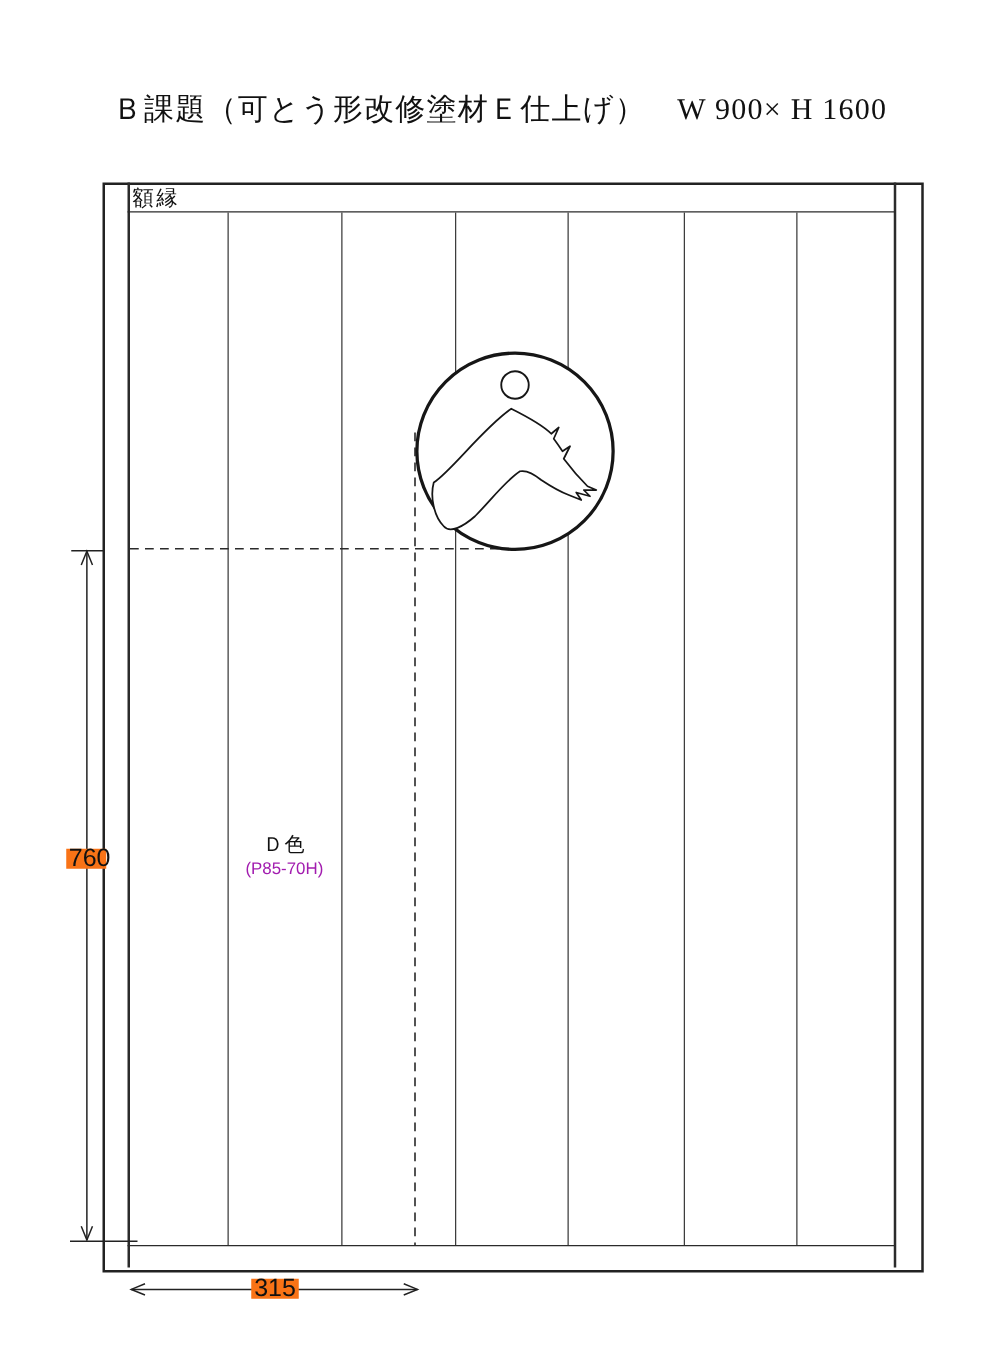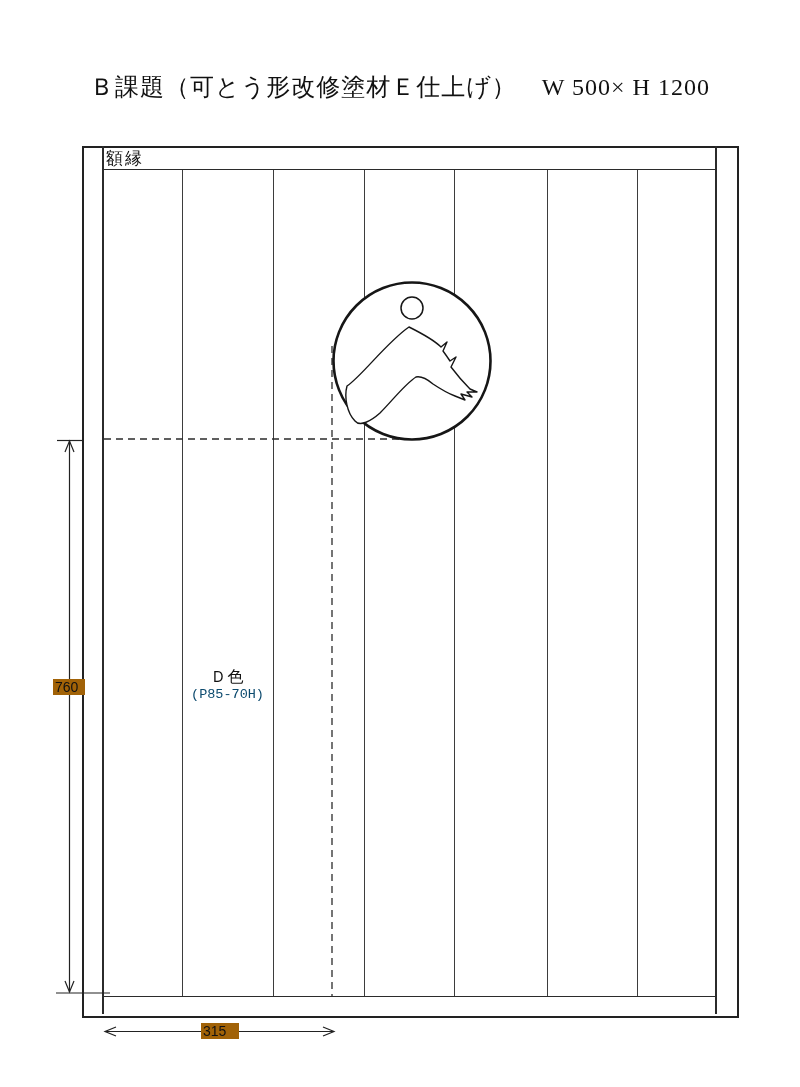--- a/index.html
+++ b/index.html
@@ -24,39 +24,39 @@
   .frame-label{
     position:absolute;left:106px;top:150px;
     font-size:17px;letter-spacing:2px;color:#111;line-height:17px;
   }
   .color-label{
     position:absolute;left:180px;top:668px;width:95px;text-align:center;
     font-size:16px;letter-spacing:1px;color:#111;line-height:17px;
   }
   .color-code{
     position:absolute;left:172px;top:686px;width:111px;text-align:center;
-    font-size:13.5px;letter-spacing:0px;color:#0c4a6e;line-height:17px;
-    font-family:Liberation Mono, monospace;
+    font-size:13.5px;letter-spacing:0px;color:#a21caf;line-height:17px;
+    font-family:Liberation Sans, sans-serif;
   }
   .dim-label{
-    position:absolute;background:#a16207;text-align:left;
-    font-size:14px;color:#111;line-height:16px;padding:0 2px;
+    position:absolute;background:#f97316;text-align:center;
+    font-size:20px;color:#111;line-height:16px;padding:0 2px;
   }
   .dim-label.v{left:53px;top:679px;width:28px;}
   .dim-label.h{left:201px;top:1023px;width:34px;}
   svg{position:absolute;overflow:visible;}
   .annot-layer{left:0;top:0;}
   .emblem-svg{left:331px;top:280px;}
 </style>
 </head>
 <body>
 
 <div class="sheet">
 
-  <div class="title">Ｂ課題（可とう形改修塗材Ｅ仕上げ）　W 500× H 1200</div>
+  <div class="title">Ｂ課題（可とう形改修塗材Ｅ仕上げ）　W 900× H 1600</div>
 
   <div class="frame-outer"></div>
 
   <div class="vline" style="left:102px;top:146px;height:868px;"></div>
   <div class="vline" style="left:715px;top:146px;height:868px;"></div>
   <div class="hline" style="left:102px;top:168.5px;width:614px;"></div>
   <div class="hline" style="left:102px;top:995.5px;width:614px;"></div>
 
   <div class="vline panel-line" style="left:182px;top:170px;height:826px;"></div>
   <div class="vline panel-line" style="left:273px;top:170px;height:826px;"></div>

